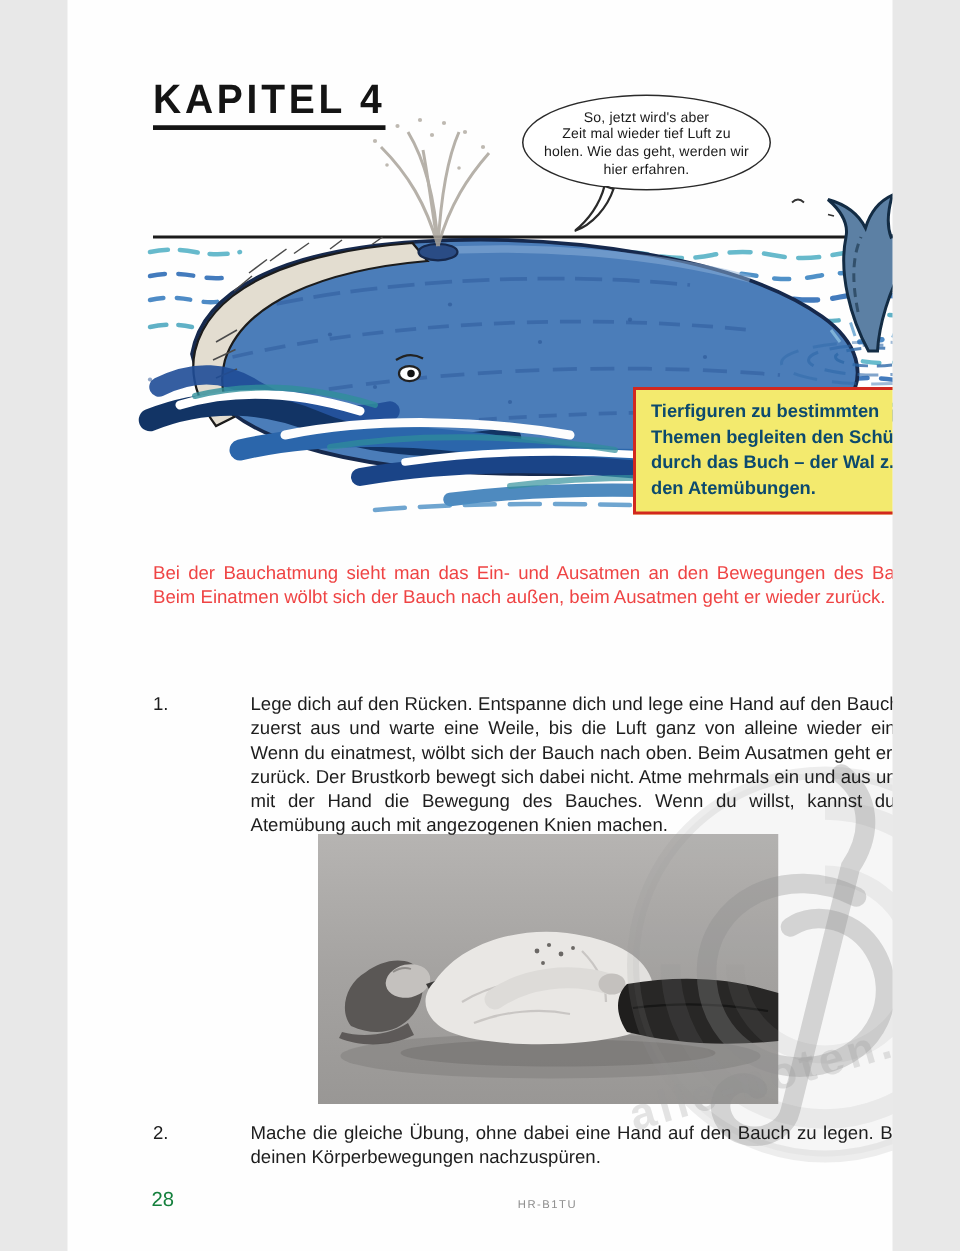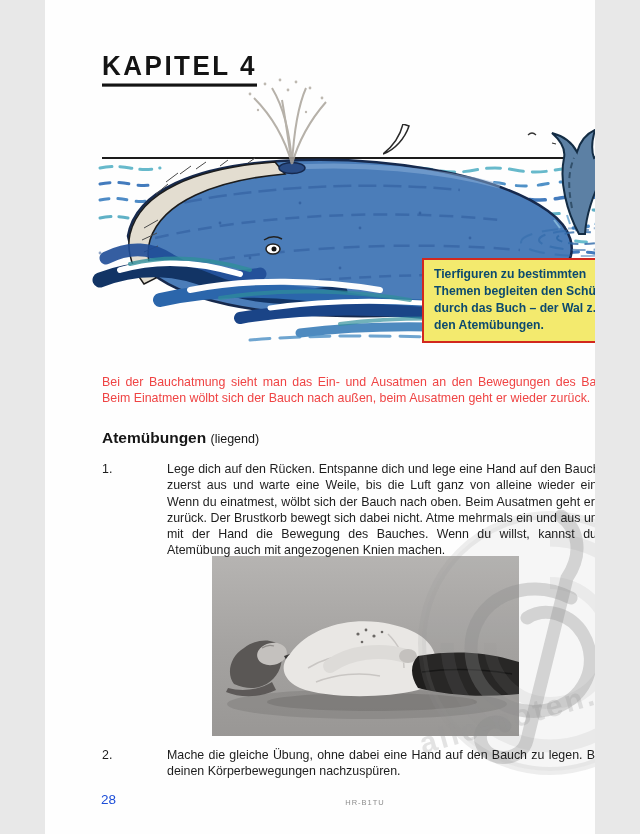--- a/index.html
+++ b/index.html
@@ -42,31 +42,37 @@
     text-align:justify; color:#ef4444; z-index:3;
   }
   .list-item { position:absolute; left:57px; width:533px; display:flex; z-index:3; }
   .list-item .num { width:21px; flex:0 0 21px; font-size:12.4px; line-height:16.3px; }
   .list-item .txt { flex:1; font-size:12.4px; line-height:16.3px; text-align:justify;margin-left:44px; }
   
   .photo { position:absolute; left:167px; top:556px; width:307px; height:180px; z-index:1; }
   
   .watermark { position:absolute; left:330px; top:478px; width:312px; height:322px; z-index:2; pointer-events:none; }
   
-  .page-number { position:absolute; left:56px; top:792px; font-size:13.5px; color:#1d4ed8; z-index:3; }
+  .page-number { position:absolute; left:56px; top:792px; font-size:13.5px; color:#15803d; z-index:3; }
   .footer-code { position:absolute; left:0; top:798px; width:640px; text-align:center;
                  font-size:7.5px; letter-spacing:1px; color:#8d8d8d; z-index:3; }
 </style>
 </head>
 <body>
 
 <div class="page">
 
   <div class="chapter-title">KAPITEL 4</div>
 
+  <div class="bubble">
+    <div class="line">So, jetzt wird's aber</div>
+    <div class="line">Zeit mal wieder tief Luft zu</div>
+    <div class="line">holen. Wie das geht, werden wir</div>
+    <div class="line">hier erfahren.</div>
+  </div>
   <svg class="bubble-tail" width="28" height="34">
     <path d="M20,0 C17,12 9,23 0,30 C12,26 22,14 26,2 Z" fill="#ffffff" stroke="#2a2a2a" stroke-width="1.5"></path>
   </svg>
 
   <div class="illustration">
     <svg width="545" height="217" viewBox="0 0 545 217">
 
       <path d="M2,30 L543,30" stroke="#1c1c1c" stroke-width="2" fill="none"></path>
 
       <g fill="none" stroke-linecap="round" opacity="0.9">
@@ -186,24 +192,20 @@
             <path d="M505,101 l7,-7"></path>
         </g>
       </g>
     </svg>
   </div>
 
   <div class="callout">Tierfiguren zu bestimmten Themen begleiten den Schüler durch das Buch – der Wal z.B. bei den Atemübungen.</div>
 
   <div class="body-par" style="top:374px;">Bei der Bauchatmung sieht man das Ein- und Ausatmen an den Bewegungen des Bauches. Beim Einatmen wölbt sich der Bauch nach außen, beim Ausatmen geht er wieder zurück.</div>
 
-  <div class="sec-heading" style="top:429px;">
-    <span>Atemübungen</span>
-    <span class="qualifier">(liegend)</span>
-  </div>
 
   <div class="list-item" style="top:461px;">
     <div class="num">1.</div>
     <div class="txt">Lege dich auf den Rücken. Entspanne dich und lege eine Hand auf den Bauch. Atme zuerst aus und warte eine Weile, bis die Luft ganz von alleine wieder einströmt. Wenn du einatmest, wölbt sich der Bauch nach oben. Beim Ausatmen geht er wieder zurück. Der Brustkorb bewegt sich dabei nicht. Atme mehrmals ein und aus und fühle mit der Hand die Bewegung des Bauches. Wenn du willst, kannst du diese Atemübung auch mit angezogenen Knien machen.</div>
   </div>
 
   <div class="photo">
     <svg width="307" height="180" viewBox="0 0 307 180">
       <defs>
         <linearGradient id="pbg" x1="0" y1="0" x2="0" y2="1">

